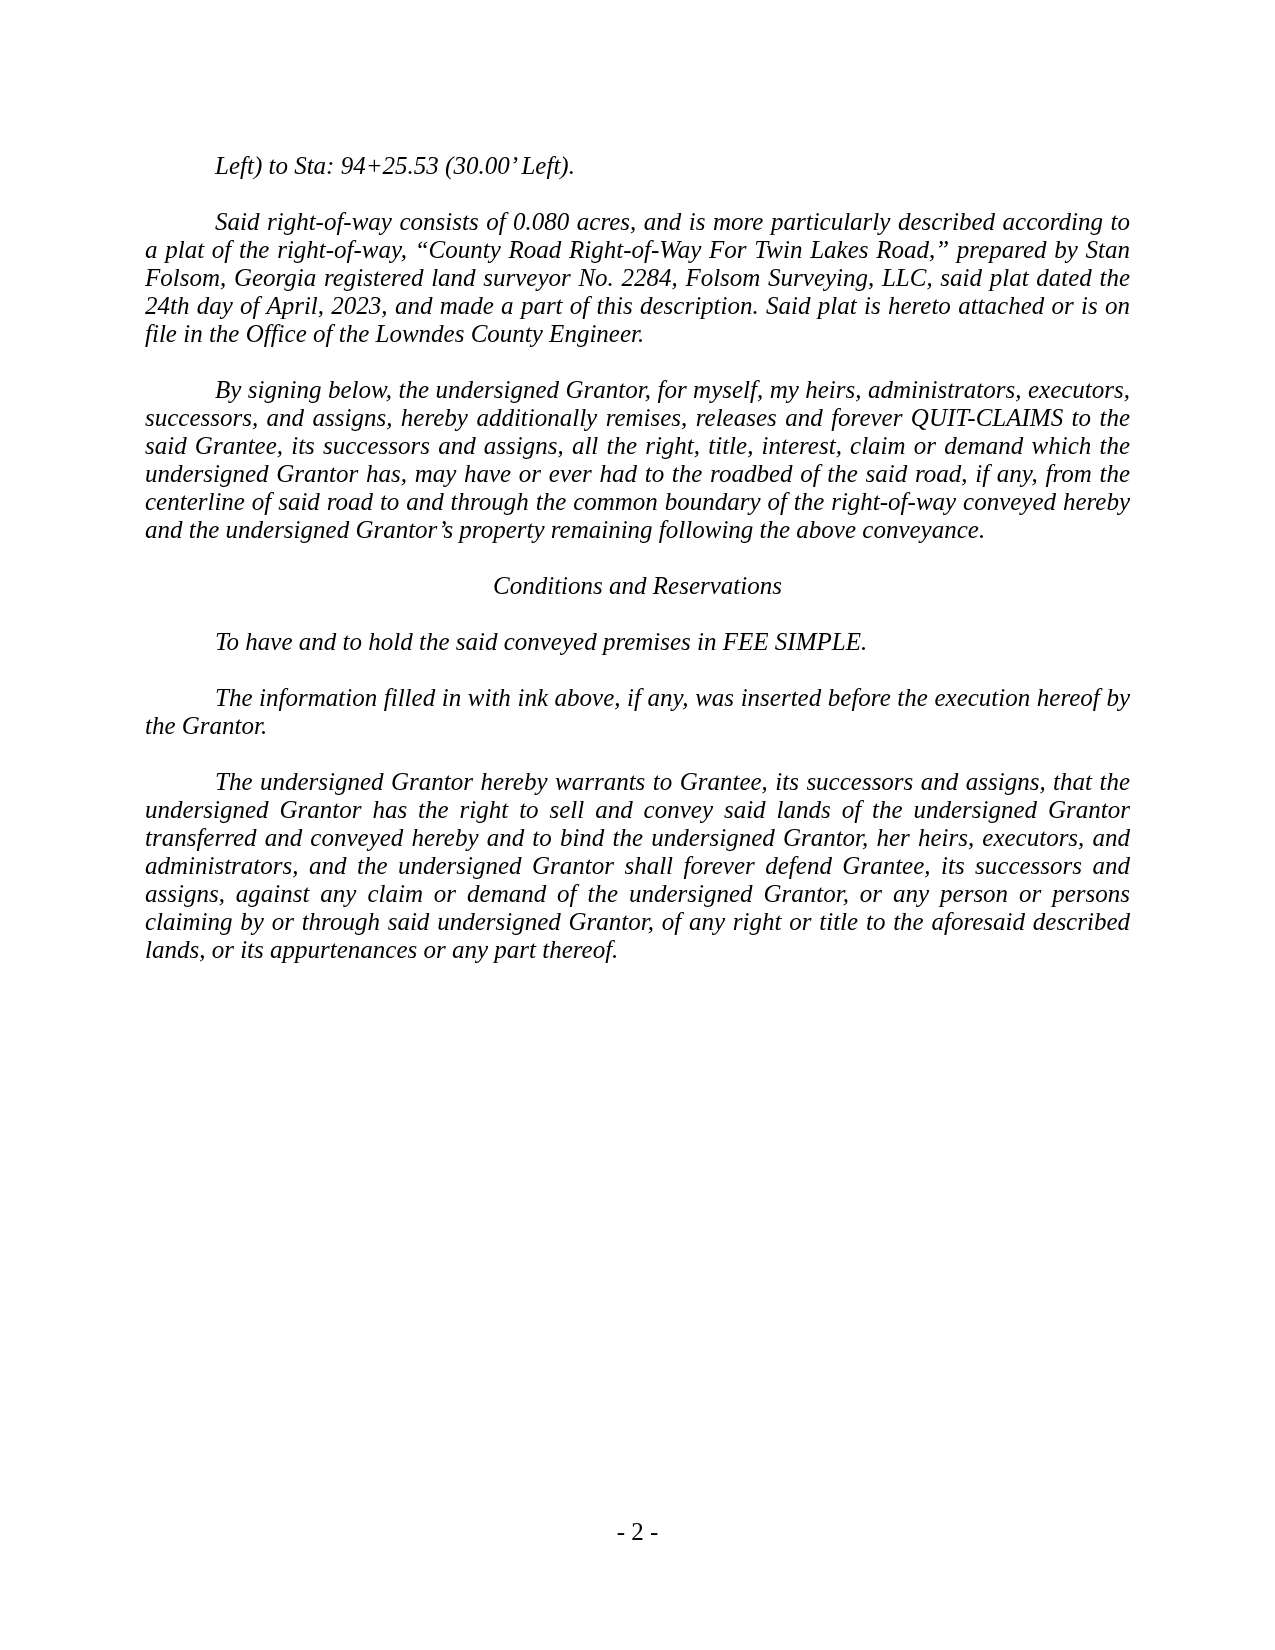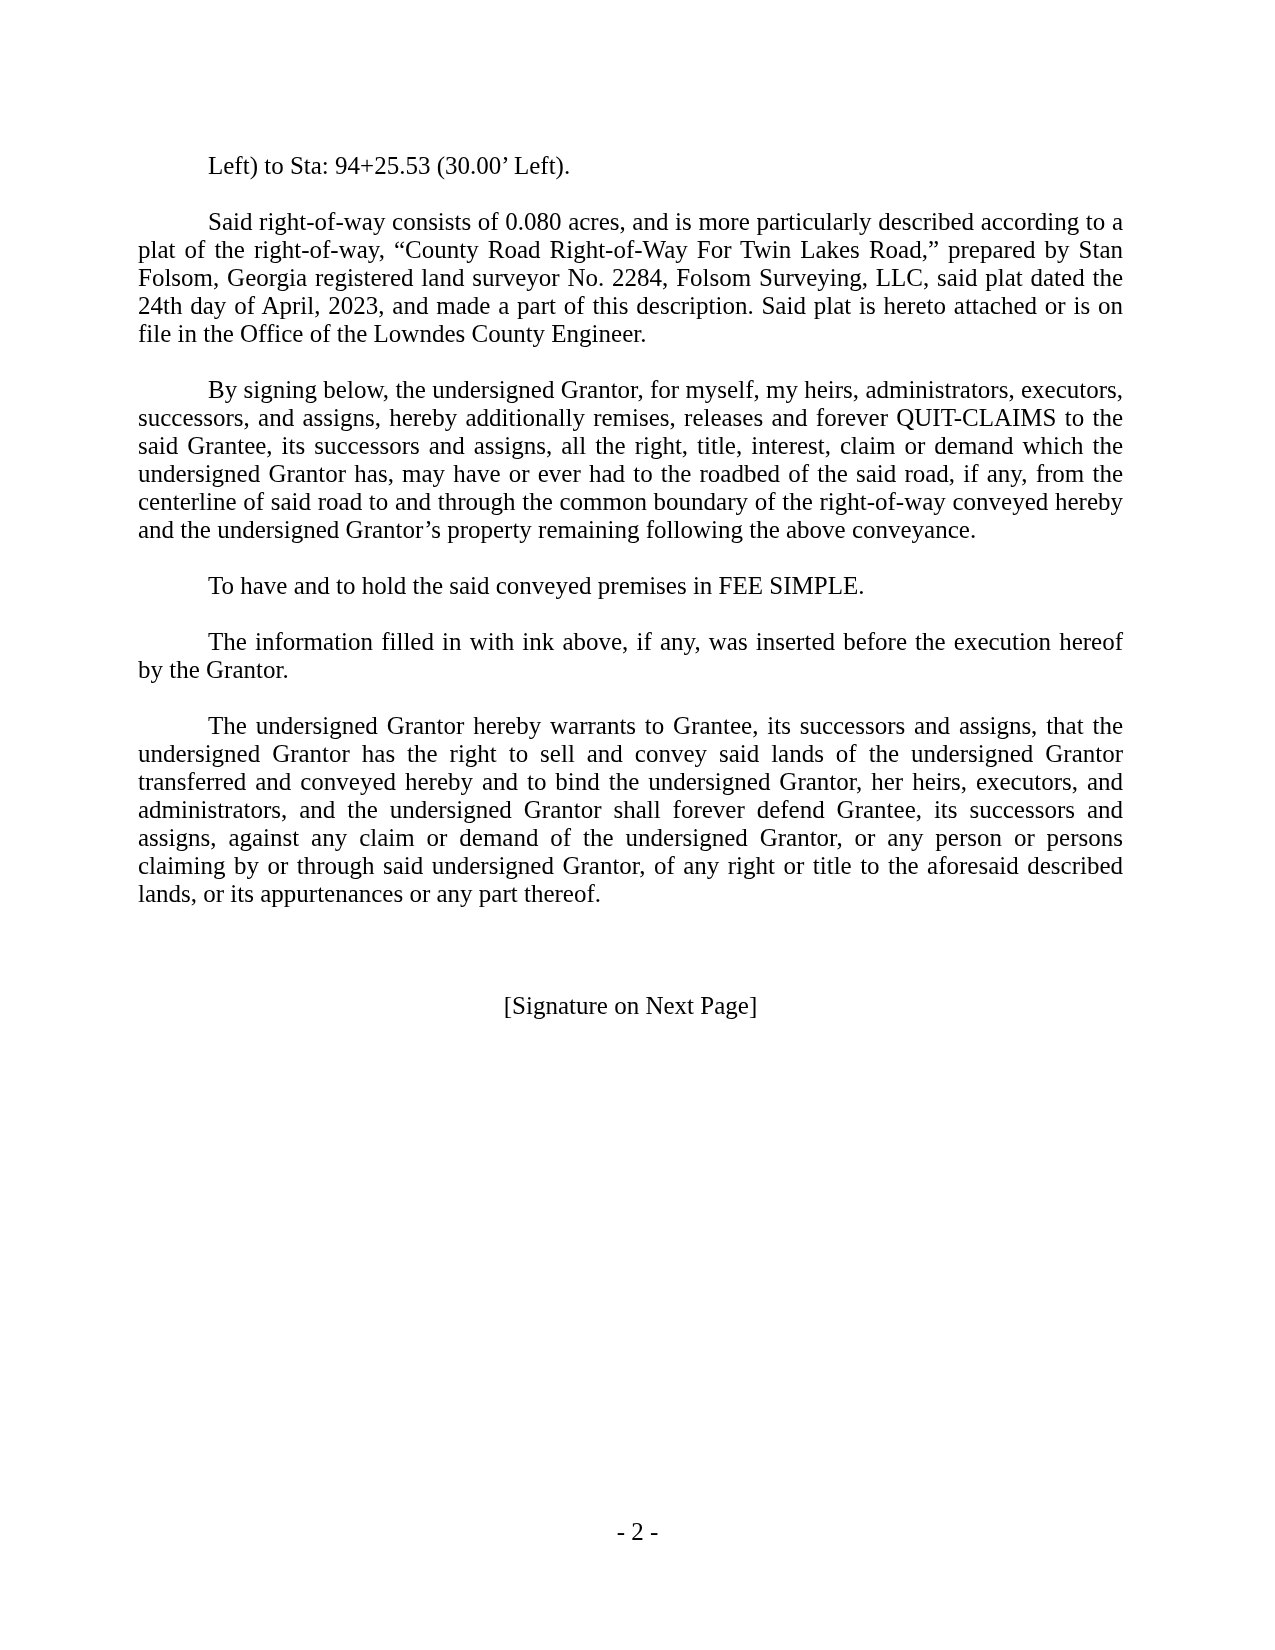--- a/index.html
+++ b/index.html
@@ -11,23 +11,24 @@
     position: relative;
     width: 1275px;
     height: 1650px;
     background: #ffffff;
     color: #000000;
     font-family: "Liberation Serif", serif;
     overflow: hidden;
   }
   .content {
     position: absolute;
-    left: 138px;
+    left: 145px;
     top: 152px;
     width: 985px;
+    font-style: italic;
   }
   .para {
     margin: 0 0 28px 0;
     font-size: 25px;
     line-height: 28px;
     text-align: justify;
     text-indent: 70px;
   }
   .section-heading {
     margin: 0 0 28px 0;
@@ -59,25 +60,25 @@
 
 <div class="page">
   <div class="content">
 
     <p class="para">Left) to Sta: 94+25.53 (30.00’ Left).</p>
 
     <p class="para">Said right-of-way consists of 0.080 acres, and is more particularly described according to a plat of the right-of-way, “County Road Right-of-Way For Twin Lakes Road,” prepared by Stan Folsom, Georgia registered land surveyor No. 2284, Folsom Surveying, LLC, said plat dated the 24th day of April, 2023, and made a part of this description. Said plat is hereto attached or is on file in the Office of the Lowndes County Engineer.</p>
 
     <p class="para">By signing below, the undersigned Grantor, for myself, my heirs, administrators, executors, successors, and assigns, hereby additionally remises, releases and forever QUIT-CLAIMS to the said Grantee, its successors and assigns, all the right, title, interest, claim or demand which the undersigned Grantor has, may have or ever had to the roadbed of the said road, if any, from the centerline of said road to and through the common boundary of the right-of-way conveyed hereby and the undersigned Grantor’s property remaining following the above conveyance.</p>
 
+    <h2 class="section-heading">Conditions and Reservations</h2>
 
     <p class="para">To have and to hold the said conveyed premises in FEE SIMPLE.</p>
 
     <p class="para">The information filled in with ink above, if any, was inserted before the execution hereof by the Grantor.</p>
 
     <p class="para">The undersigned Grantor hereby warrants to Grantee, its successors and assigns, that the undersigned Grantor has the right to sell and convey said lands of the undersigned Grantor transferred and conveyed hereby and to bind the undersigned Grantor, her heirs, executors, and administrators, and the undersigned Grantor shall forever defend Grantee, its successors and assigns, against any claim or demand of the undersigned Grantor, or any person or persons claiming by or through said undersigned Grantor, of any right or title to the aforesaid described lands, or its appurtenances or any part thereof.</p>
 
-    <p class="sig-note">[Signature on Next Page]</p>
 
   </div>
 
   <div class="footer">- 2 -</div>
 </div>
 
 </body></html>

